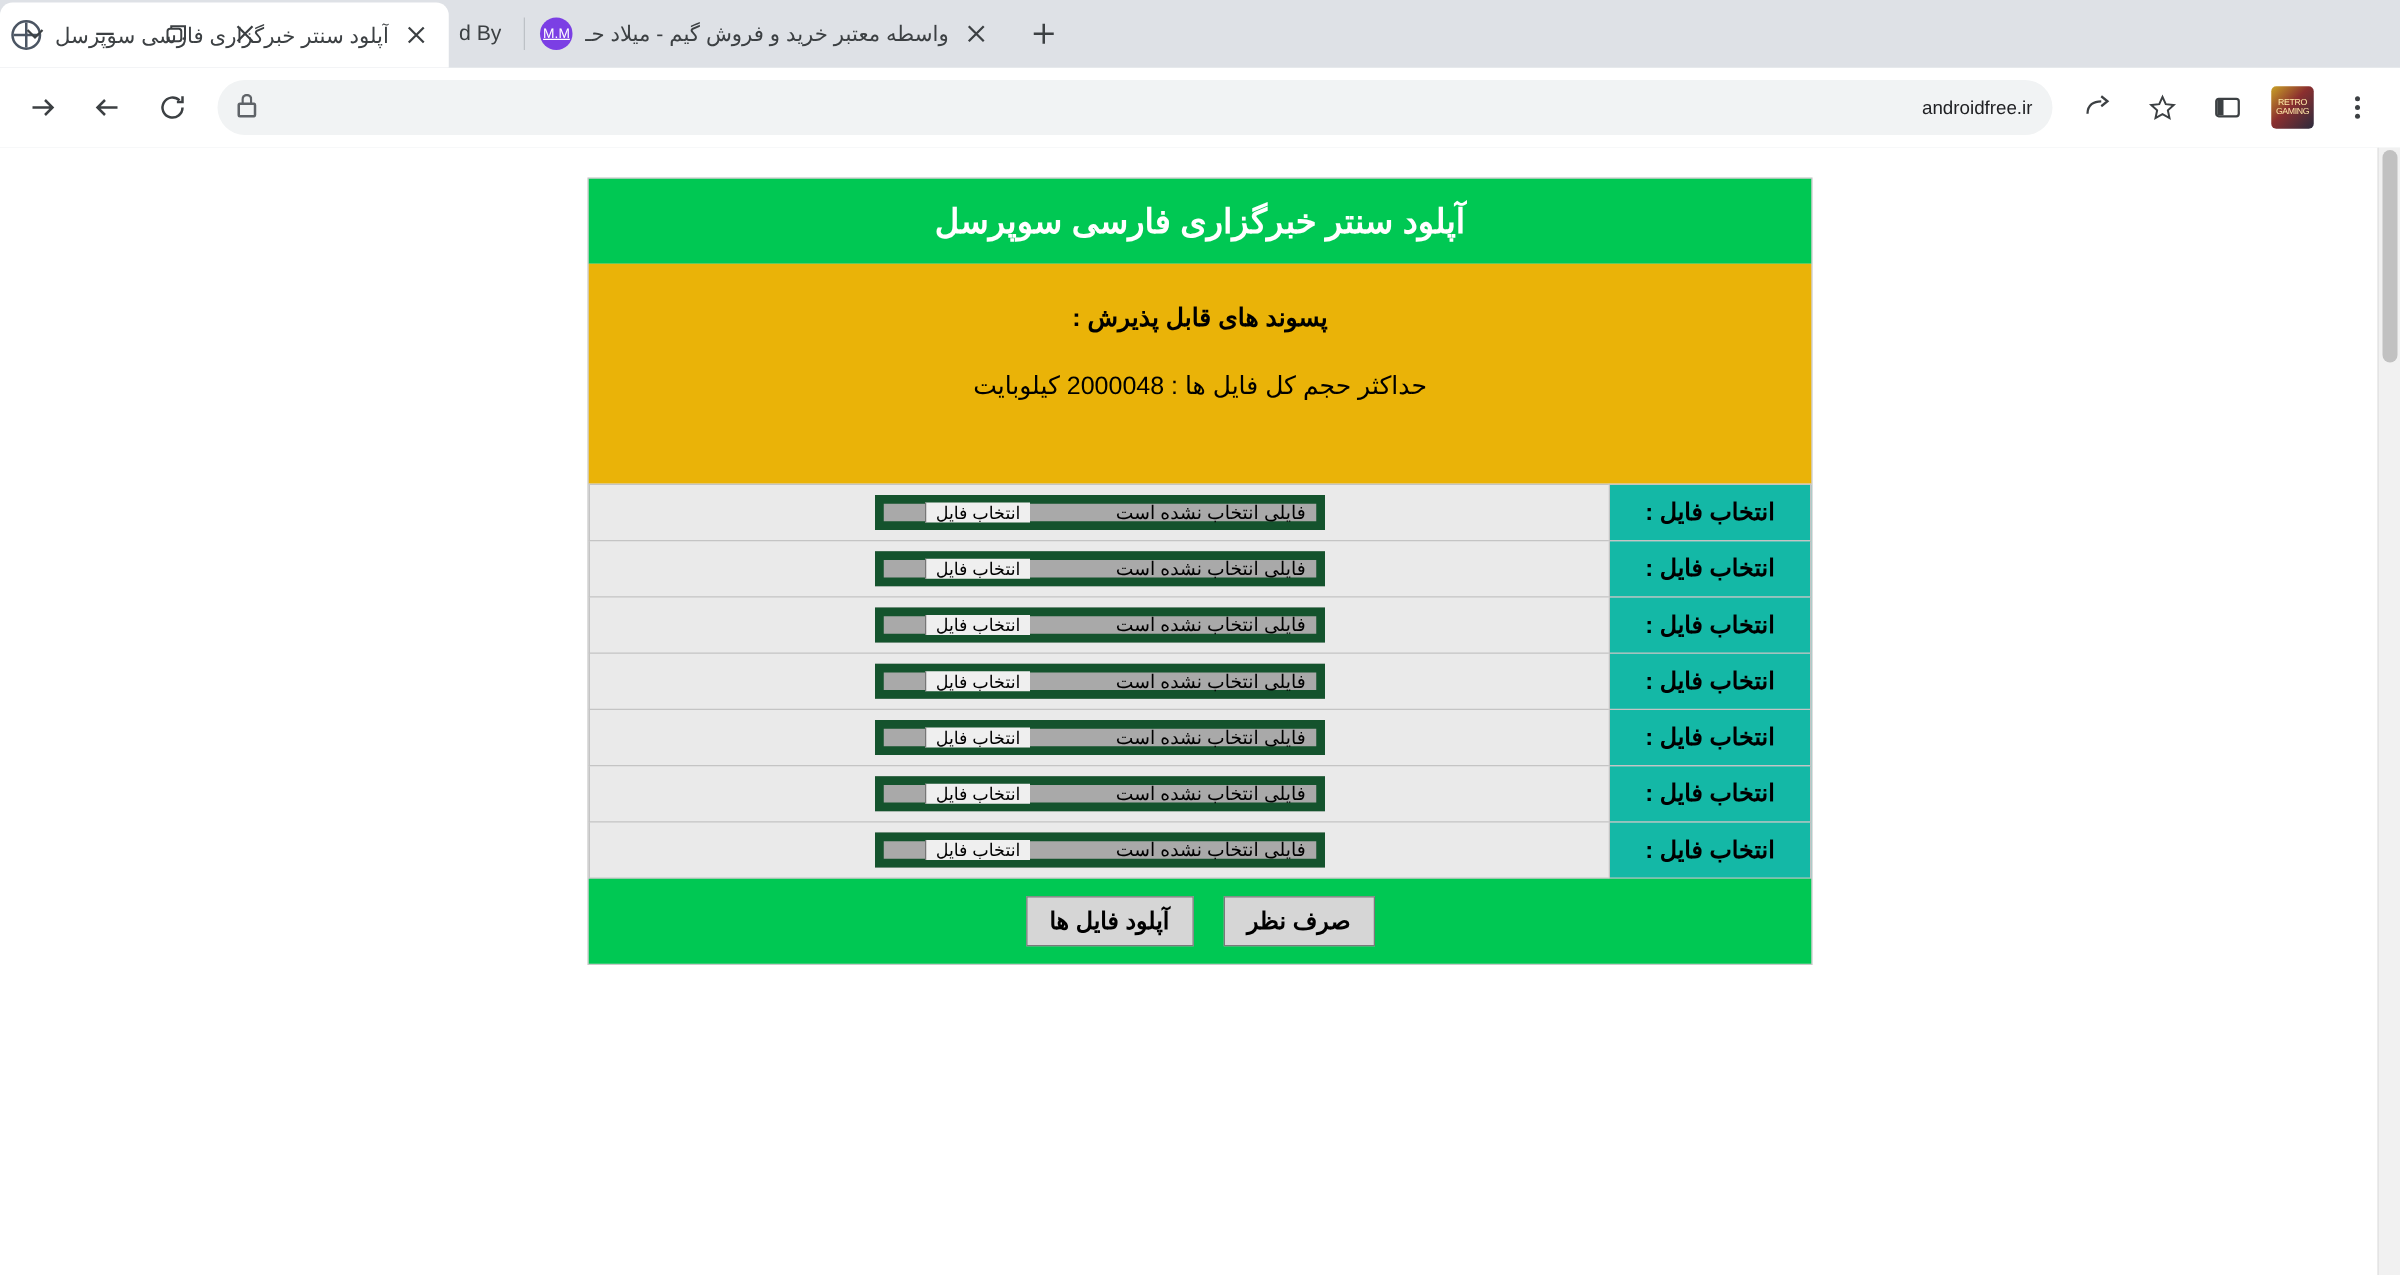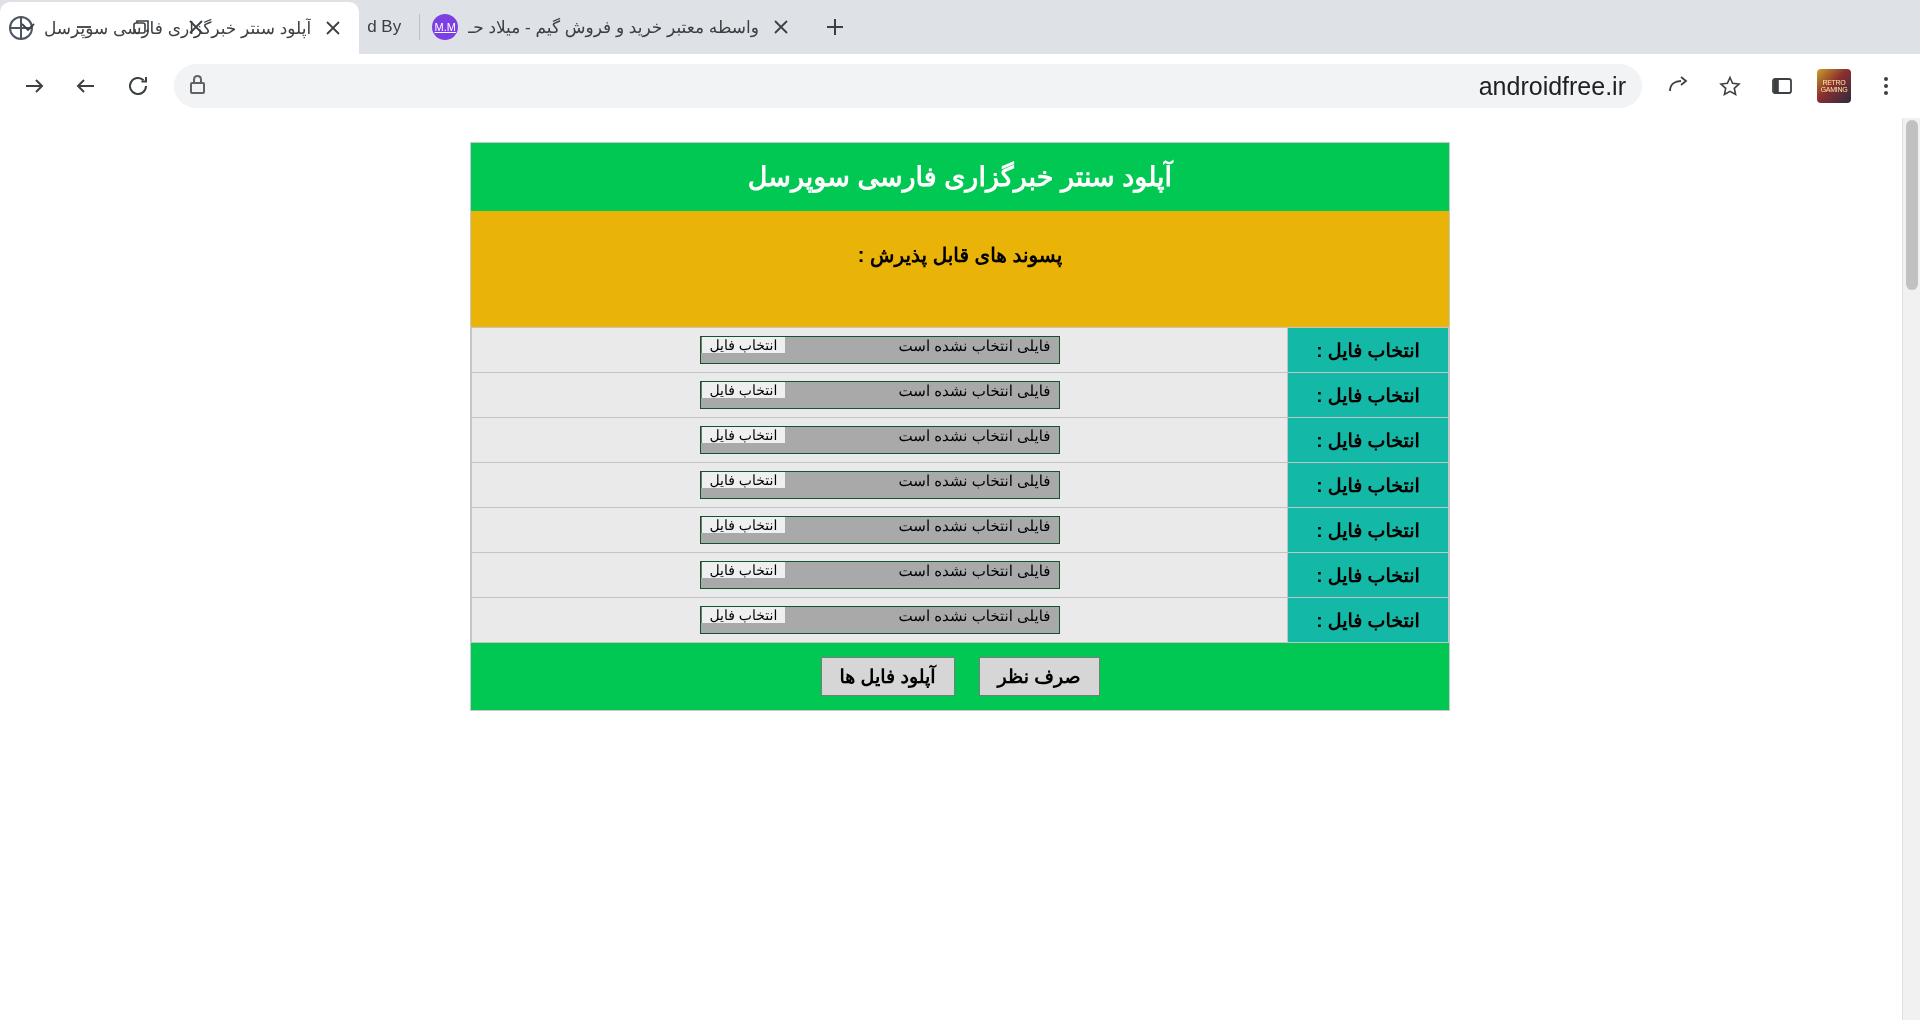--- a/index.html
+++ b/index.html
@@ -164,21 +164,21 @@
     border-radius: 22px;
     display: flex;
     flex-direction: row-reverse;
     align-items: center;
     padding: 0 16px;
     gap: 12px;
     margin: 0 8px;
     min-width: 0;
   }
   .omnibox .url {
-    font-size: 25px;
+    font-size: 15px;
     color: #202124;
     direction: ltr;
     flex: 1;
     text-align: right;
     white-space: nowrap;
     overflow: hidden;
     text-overflow: ellipsis;
   }
   .lock {
     width: 15px; height: 12px;
@@ -298,27 +298,28 @@
     color: #000;
     background: #14b8a6;
   }
   td.field-cell {
     text-align: center;
     background: #eaeaea;
   }
   .file-input {
     display: inline-flex;
     flex-direction: row-reverse;
-    align-items: flex-start;
+    align-items: center;
     height: 28px;
-    border: 1px solid #14532d;
+    border: 7px solid #14532d;
     background: #a9a9a9;
     box-sizing: border-box;
     width: 360px;
     vertical-align: middle;
+    padding-left: 33px;
   }
   .file-input .btn {
     background: #efefef;
     border-left: 1px solid #767676;
     font-size: 14px;
     color: #000;
     padding: 0 8px;
     display: flex;
     align-items: center;
     justify-content: center;
@@ -476,20 +477,21 @@
   </div>
 
   <div class="viewport">
 
     <div class="panel">
 
       <div class="panel-header">آپلود سنتر خبرگزاری فارسی سوپرسل</div>
 
       <div class="panel-body">
         <div class="info-line lbl">پسوند های قابل پذیرش :</div>
+        <div class="info-line">حداکثر حجم کل فایل ها : 2000048 کیلوبایت</div>
       </div>
 
       <table class="rows">
         <tbody>
           <tr>
             <td class="label-cell">انتخاب فایل :</td>
             <td class="field-cell">
               <span class="file-input">
                 <span class="btn">انتخاب فایل</span>
                 <span class="fname">فایلی انتخاب نشده است</span>

